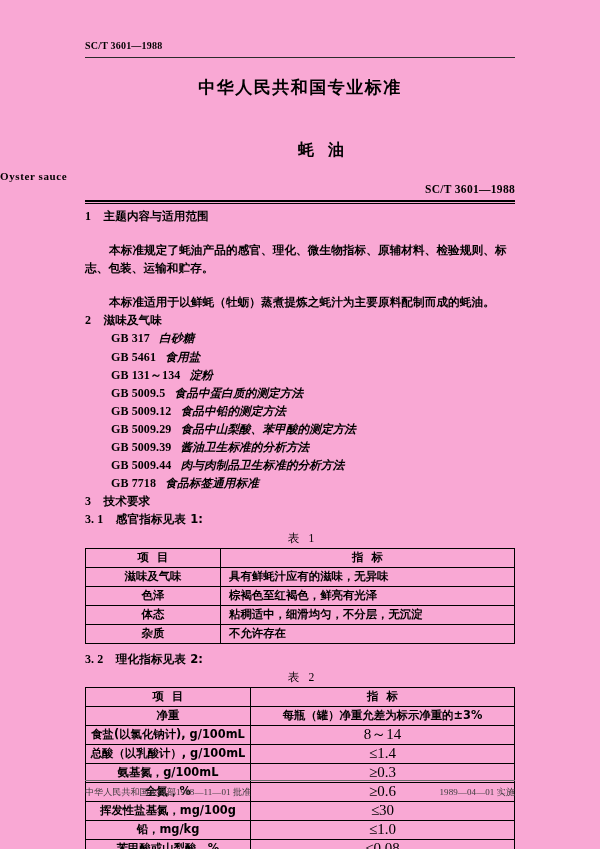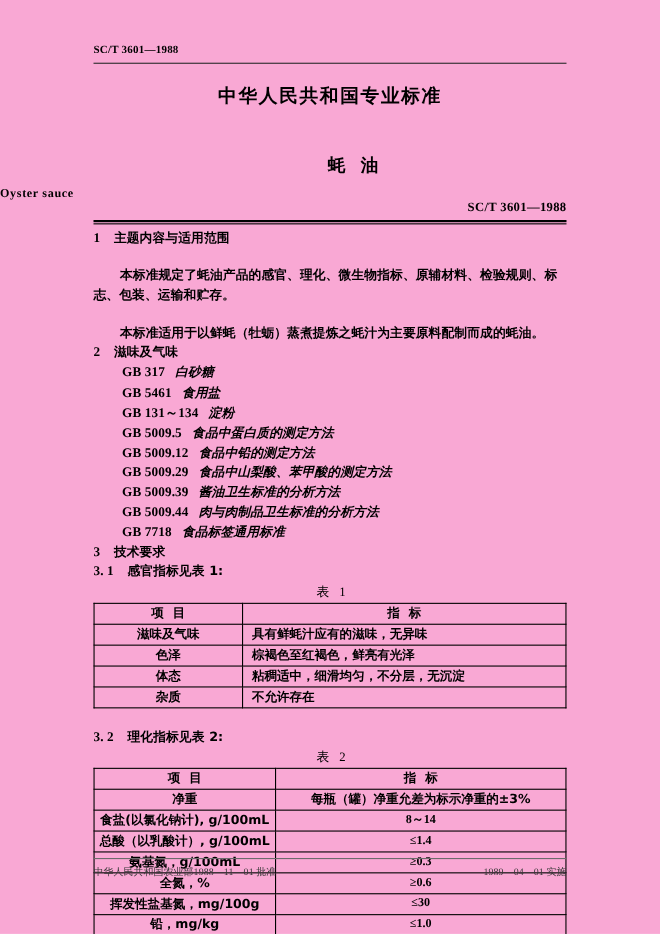--- a/index.html
+++ b/index.html
@@ -171,22 +171,22 @@
     padding: 1px 4px 2px 4px;
     line-height: 15px;
     height: 15px;
     vertical-align: middle;
   }
   table.spec .hd { text-align: center; letter-spacing: 8px; text-indent: 8px; margin-top: 16px; }
   table.spec .c  { text-align: center; }
   table.spec .l  { text-align: left; padding-left: 8px; }
   table.spec .mono {
     font-family: "Liberation Serif", "DejaVu Serif", serif;
-    font-weight: bold;
-    font-size: 11px;
+    font-weight: normal;
+    font-size: 15px;
   }
   .t1 col.a { width: 135px; }
   .t2 col.a { width: 165px; }
 
   
   .ftr-rule {
     position: absolute;
     left: 85px;
     top: 780px;
     width: 430px;
@@ -270,21 +270,21 @@
           <td class="c">体态</td>
           <td class="l">粘稠适中，细滑均匀，不分层，无沉淀</td>
         </tr>
         <tr>
           <td class="c">杂质</td>
           <td class="l">不允许存在</td>
         </tr>
       </tbody>
     </table>
 
-    <div class="ln sec-head" style="margin-top:17px"><span class="lbl num">3. 2</span>   <span>理化指标见表 2:</span></div>
+    <div class="ln sec-head" style="margin-top:6px"><span class="lbl num">3. 2</span>   <span>理化指标见表 2:</span></div>
 
     <div class="tbl-cap"><span>表</span><span class="n">2</span></div>
 
     <table class="spec t2">
       <colgroup>
           <col class="a">
           <col>
         </colgroup>
       <tbody>
         <tr>

